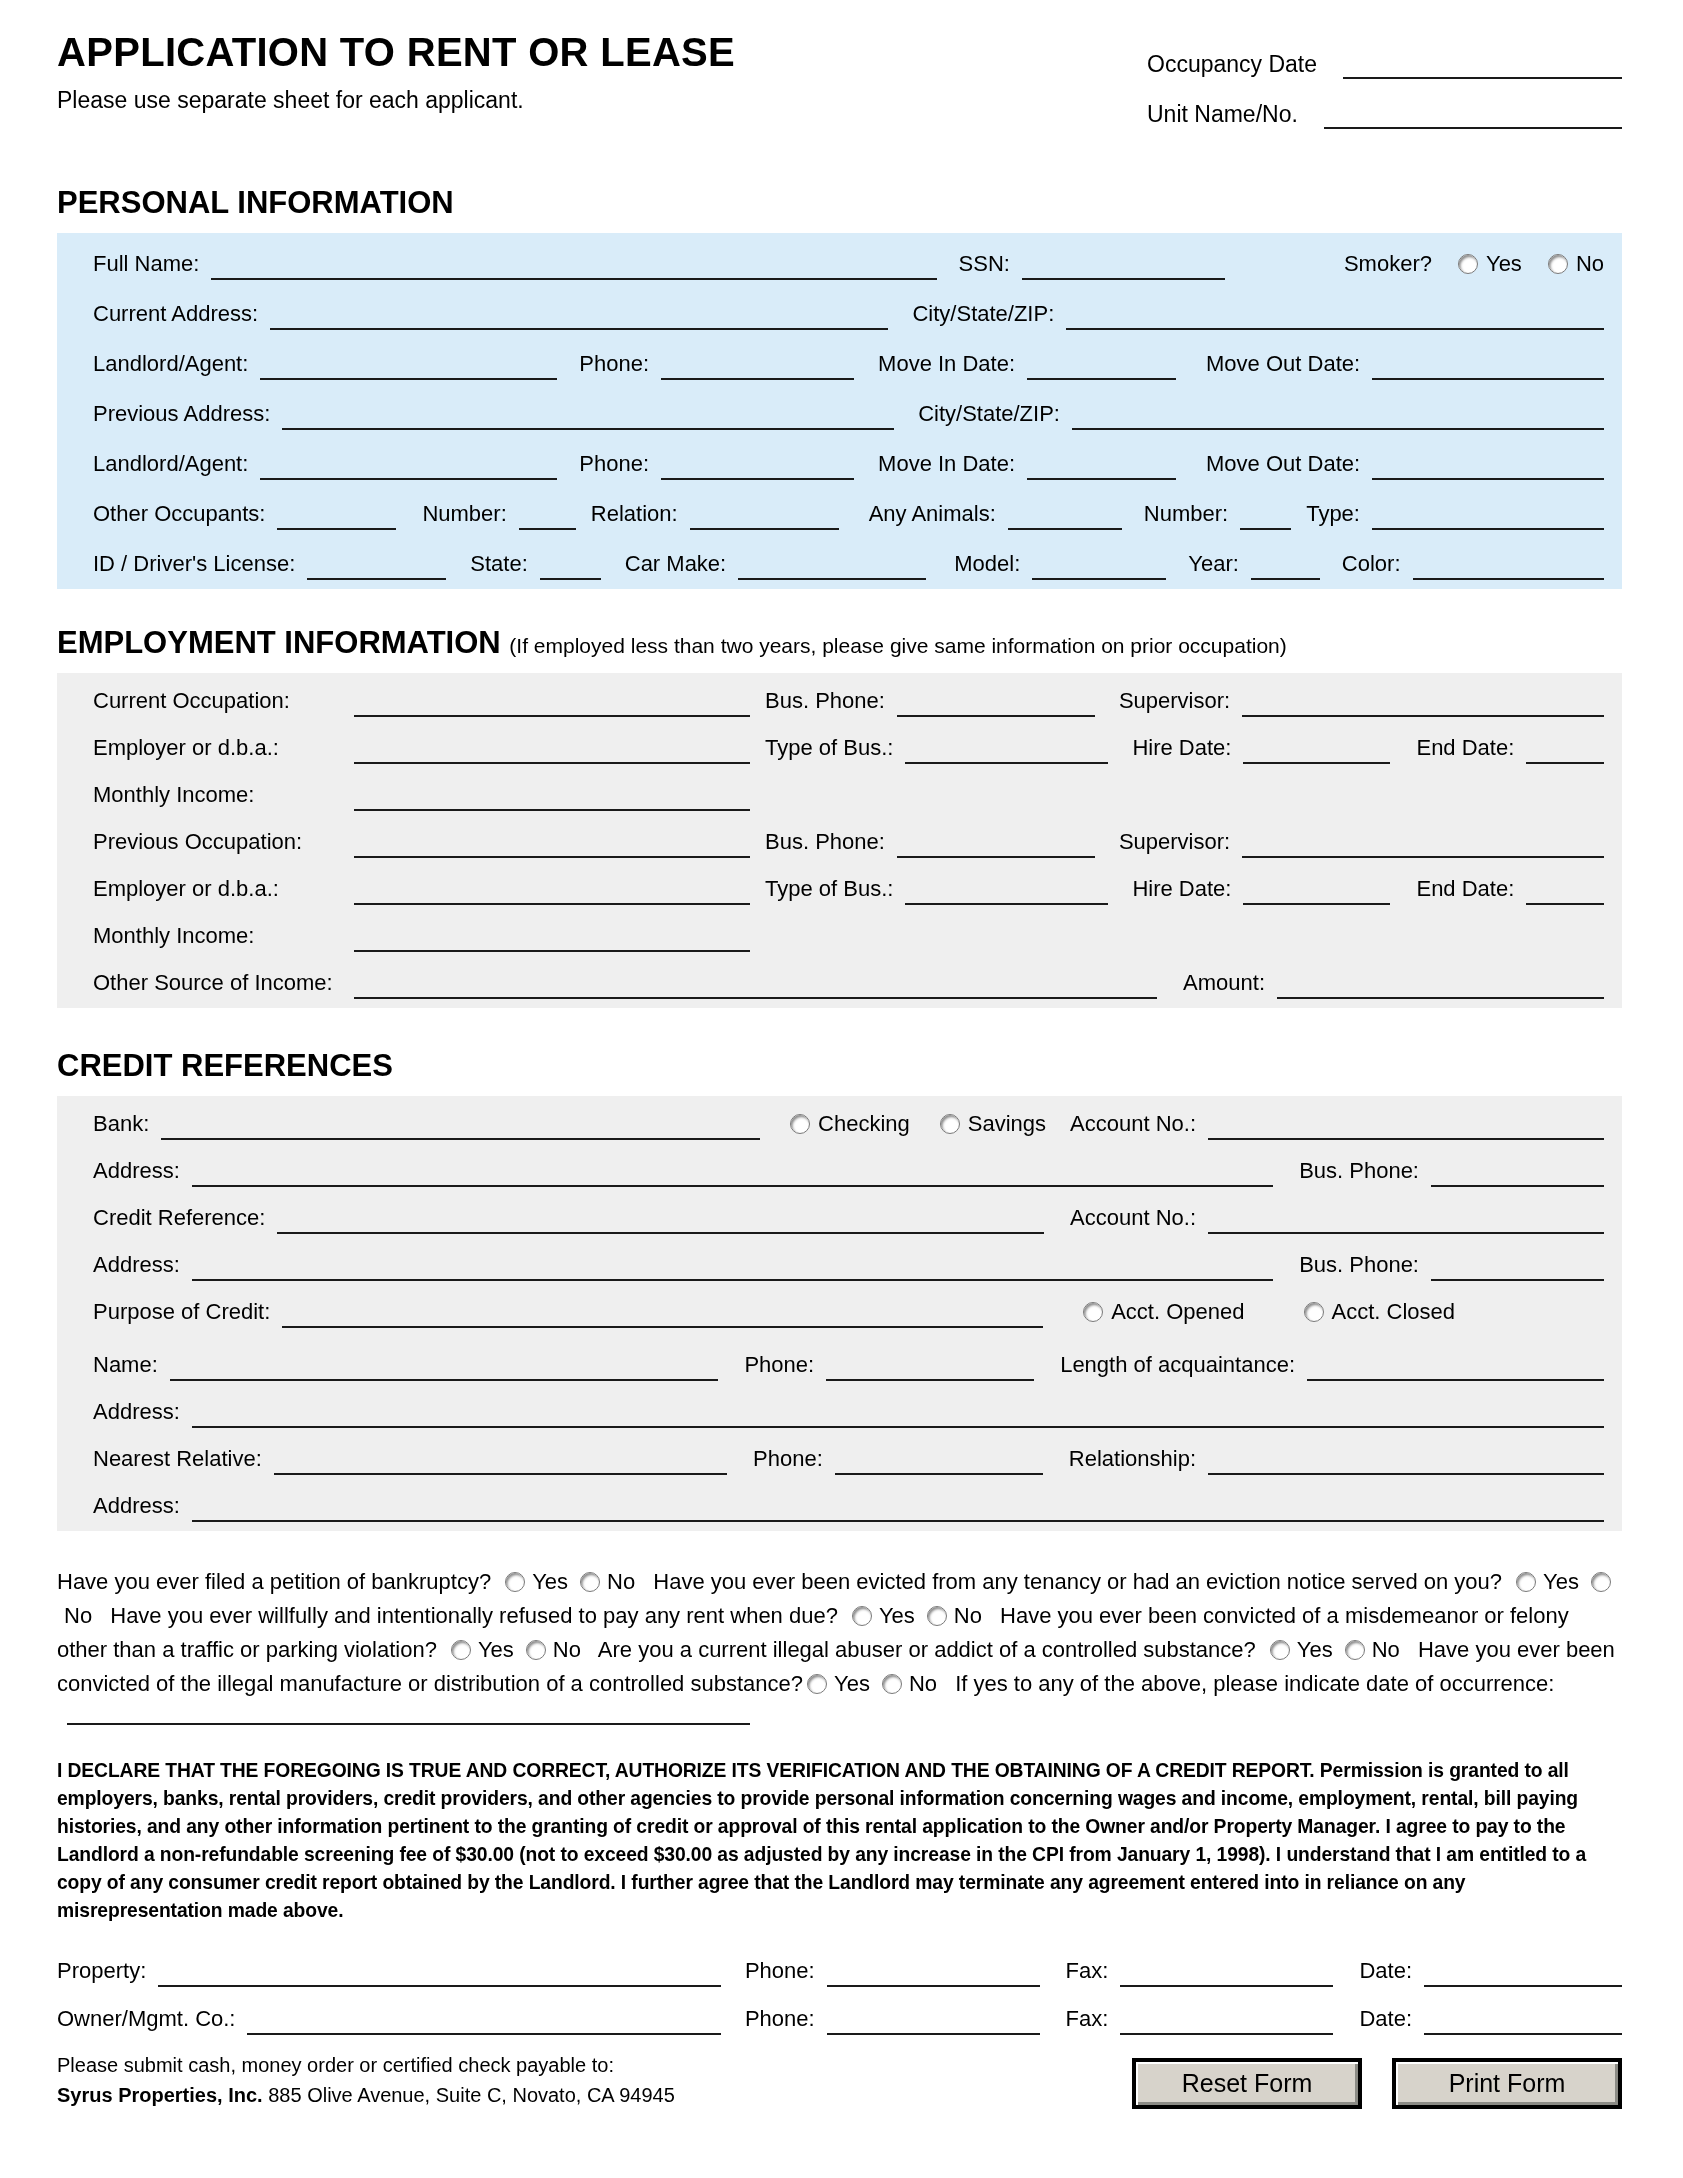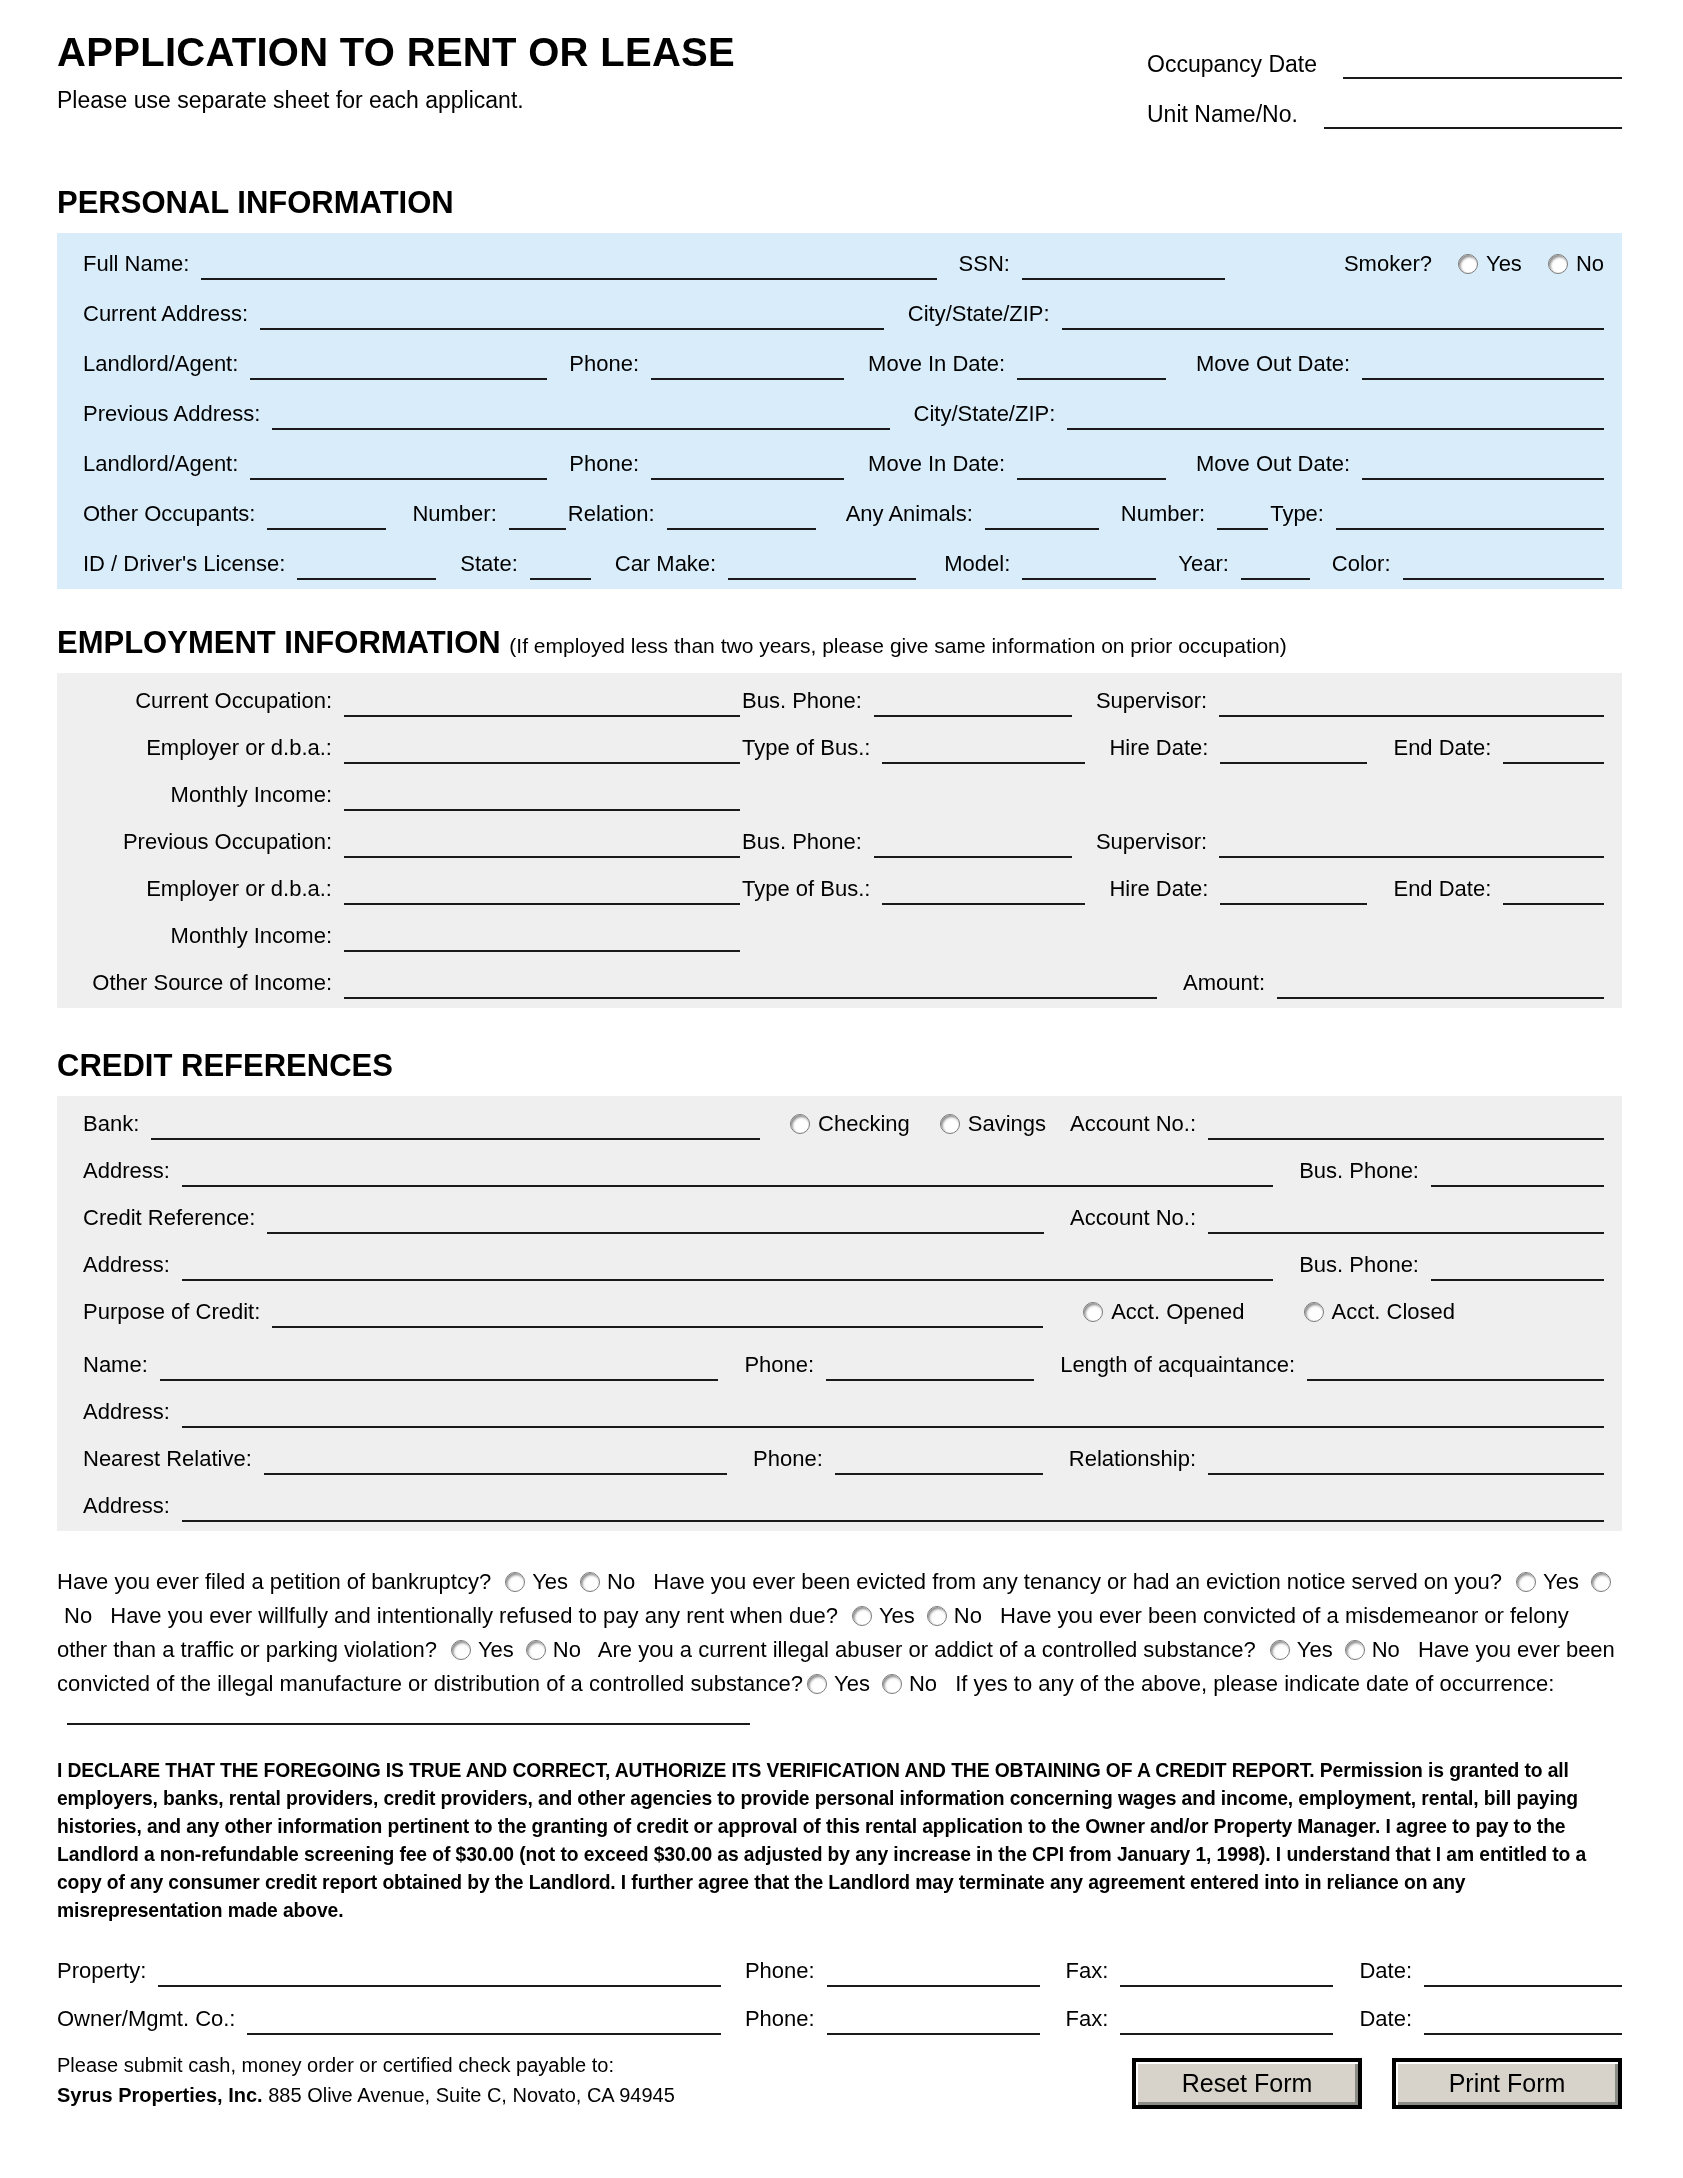--- a/index.html
+++ b/index.html
@@ -16,31 +16,31 @@
   .title { font-size:40px; font-weight:bold; letter-spacing:0.3px; }
   .subtitle { font-size:23px; margin-top:12px; }
   .header-right { width:475px; padding-top:4px; }
   .hr-row { display:flex; align-items:flex-end; height:50px; }
   .hr-row .lb { font-size:23px; padding-bottom:6px; white-space:nowrap; }
   .hr-row .f { flex:1; margin-left:26px; }
 
   
   .sec-h { font-size:31px; font-weight:bold; margin:0; }
   .sec-h .note { font-size:21px; font-weight:normal; letter-spacing:0; }
-  .block { padding:2px 0 4px 8px;text-align:right; }
+  .block { padding:2px 0 4px 18px; }
   .blue  { background:var(--personal-bg,#d9ecf9); }
   .gray  { background:var(--section-bg,#efefef); }
 
   .row { display:flex; align-items:flex-end; height:50px; padding:0 18px; box-sizing:border-box; }
   .gray .row { height:47px; }
   .lb { font-size:22px; white-space:nowrap; padding-bottom:8px; }
   .lbw { font-size:22px; white-space:nowrap; padding-bottom:8px; width:249px; flex:none; }
   .f { border-bottom:2px solid #1a1a1a; height:40px; margin:0 0 5px 12px; flex:none; }
   .fx { flex:1 1 auto; }
-  .ml18{margin-left:2px}.ml22{margin-left:22px}.ml24{margin-left:24px}.ml26{margin-left:26px}
+  .ml18{margin-left:15px}.ml22{margin-left:22px}.ml24{margin-left:24px}.ml26{margin-left:26px}
   .ml28{margin-left:28px}.ml30{margin-left:30px}.ml40{margin-left:40px}.ml60{margin-left:59px}.ml120{margin-left:119px}
 
   .radio {
     width:18px; height:18px; border-radius:50%;
     border:1px solid #7a7a7a; background:#fff;
     box-shadow: inset 1.5px 2px 2.5px rgba(0,0,0,.45);
     flex:none; display:inline-block;
   }
   .opt { display:flex; align-items:center; gap:8px; padding-bottom:8px; font-size:22px; white-space:nowrap; }
 

